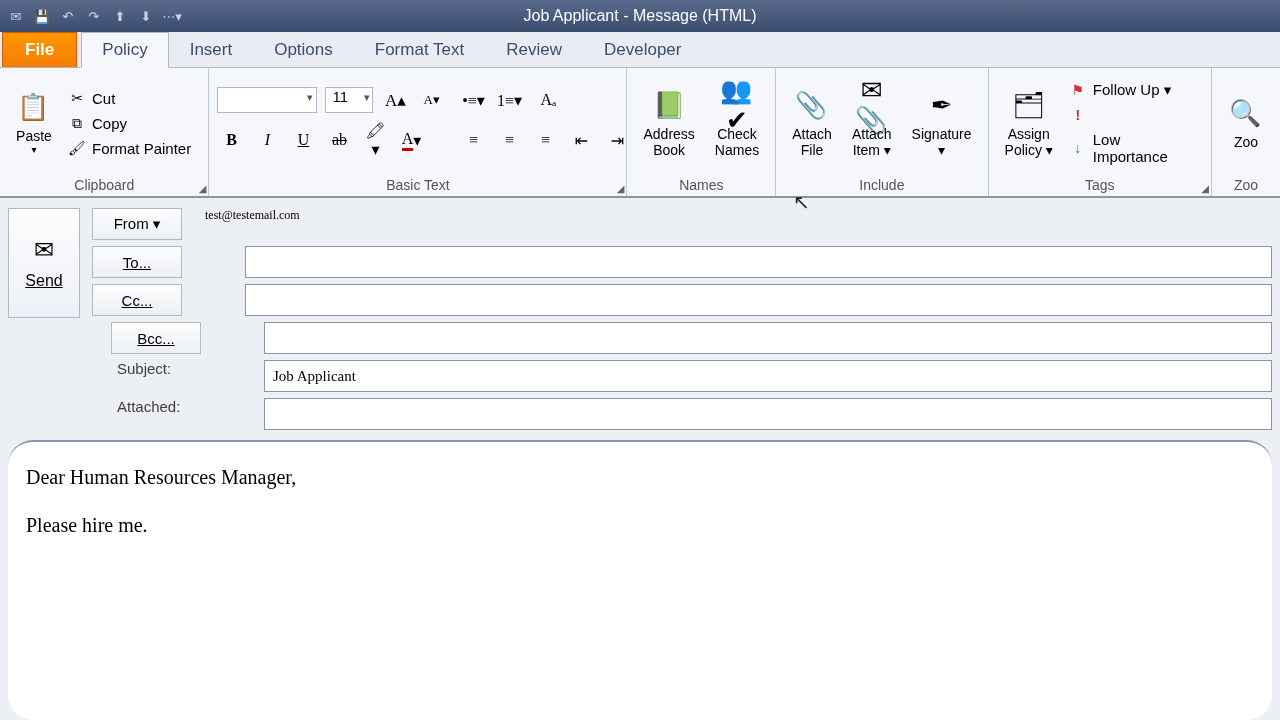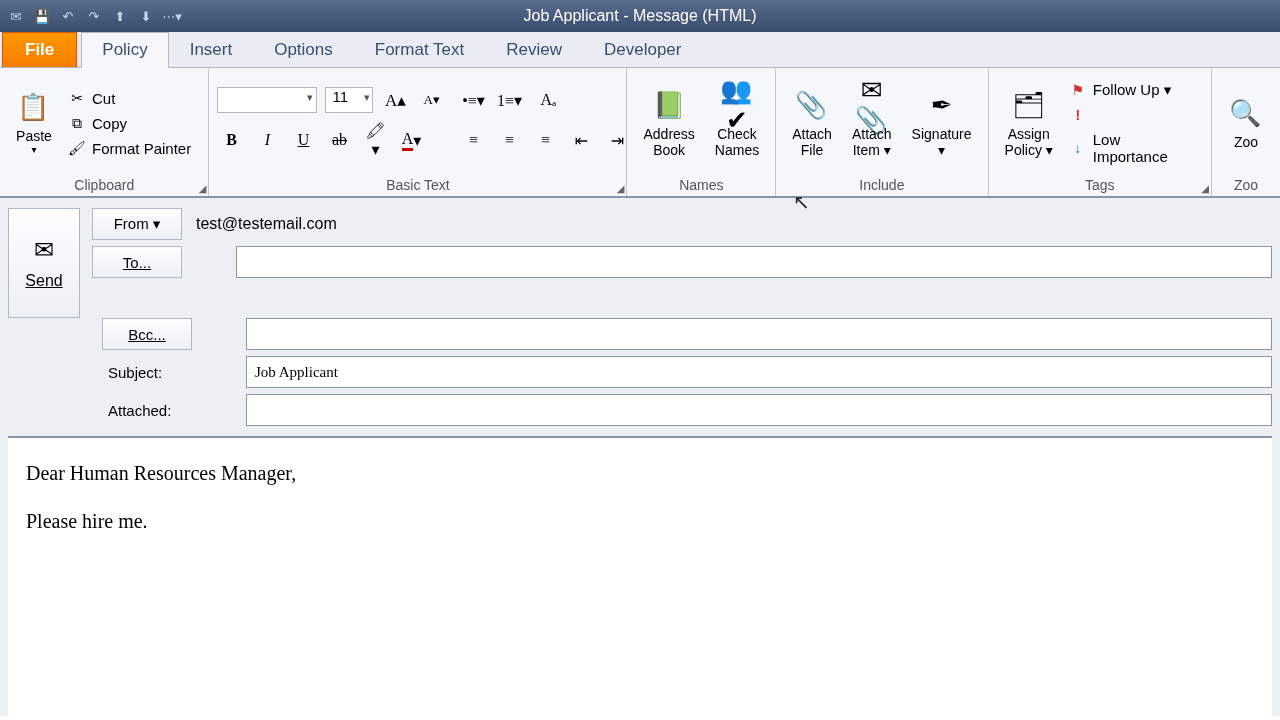--- a/index.html
+++ b/index.html
@@ -33,31 +33,31 @@
 .font-row { display: flex; gap: 8px; margin-bottom: 6px; align-items: center; }
 .font-name { width: 100px; height: 26px; border: 1px solid #b0b8c4; background: #fff; padding: 0 20px 0 6px; position: relative; }
 .font-name::after { content: '▾'; position: absolute; right: 4px; top: 3px; font-size: 11px; color: #555; }
 .font-size { width: 48px; height: 26px; border: 1px solid #b0b8c4; background: #fff; padding: 0 16px 0 6px; position: relative; font-size: 15px; }
 .font-size::after { content: '▾'; position: absolute; right: 3px; top: 3px; font-size: 11px; color: #555; }
 .icon-btn { width: 28px; height: 26px; border: none; background: transparent; display: flex; align-items: center; justify-content: center; cursor: pointer; font-size: 16px; font-family: 'Times New Roman', serif; }
 .txtcol { display: flex; flex-direction: column; justify-content: center; }
 
 
 .compose { padding: 10px 8px 0; background: #eceff4; }
-.compose-row { display: flex; align-items: center; margin-bottom: 6px; gap: 10px; }
+.compose-row { display: flex; align-items: flex-start; margin-bottom: 6px; gap: 19px; }
 .send-btn { width: 72px; height: 110px; border: 1px solid #b0b8c4; background: linear-gradient(#fdfdfd, #ecf0f6); display: flex; flex-direction: column; align-items: center; justify-content: center; gap: 8px; cursor: pointer; float: left; margin-right: 12px; font-size: 16px; }
 .send-btn .sicon-big { font-size: 24px; }
 .hdr-btn { width: 90px; height: 32px; border: 1px solid #b0b8c4; background: linear-gradient(#fdfdfd,#ecf0f6); font-size: 15px; cursor: pointer; text-align: center; display:flex; align-items:center; justify-content:center; }
-.hdr-label { width: 90px; font-size: 15px; color: #000000; padding-left: 6px; }
+.hdr-label { width: 90px; font-size: 15px; color: #404040; padding-left: 6px; }
 .hdr-input { flex: 1; height: 32px; border: 1px solid #8a96a8; background: #fff; padding: 0 8px; font-size: 15px; font-family: Liberation Serif, serif; margin-left: 44px; }
-.hdr-text { font-size: 16px; padding-left: 4px; }
+.hdr-text { font-size: 12px; padding-left: 4px; font-family: Liberation Serif, serif; }
 .fields { margin-left: 94px; }
 
 
-.body-area { margin-top: 10px; border-top: 2px solid #8a96a8; background: #fff; padding: 20px 18px; height: 280px; font-family: 'Times New Roman', Georgia, serif; font-size: 20px; line-height: 1.5; }
+.body-area { margin-top: 10px; border-top: 2px solid #8a96a8; background: #fff; padding: 20px 18px; height: 280px; font-family: 'Times New Roman', Georgia, serif; font-size: 20px; line-height: 1.5; border-radius: 25px; }
 .body-area p { margin-bottom: 18px; }
 
 .cursor-img { position: absolute; left: 793px; top: 190px; font-size: 20px; color: #222; pointer-events: none; }
 
 .und { text-decoration: underline; }
 </style>
 </head>
 <body>
 
 <div class="title-bar">
@@ -263,20 +263,26 @@
             <span>From ▾</span>
           </button>
         <span class="hdr-text">test@testemail.com</span>
       </div>
       <div class="compose-row">
         <button class="hdr-btn">
             <span class="und">To...</span>
           </button>
         <input class="hdr-input" value="" style="">
       </div>
+      <div class="compose-row">
+        <button class="hdr-btn">
+            <span class="und">Cc...</span>
+          </button>
+        <input class="hdr-input" value="" style="">
+      </div>
     </div>
   </div>
   <div class="compose-row fields" style="margin-left:0">
     <div style="width:84px"></div>
     <button class="hdr-btn">
         <span class="und">Bcc...</span>
       </button>
     <input class="hdr-input" value="" style="">
   </div>
   <div class="compose-row" style="margin-left:0">

